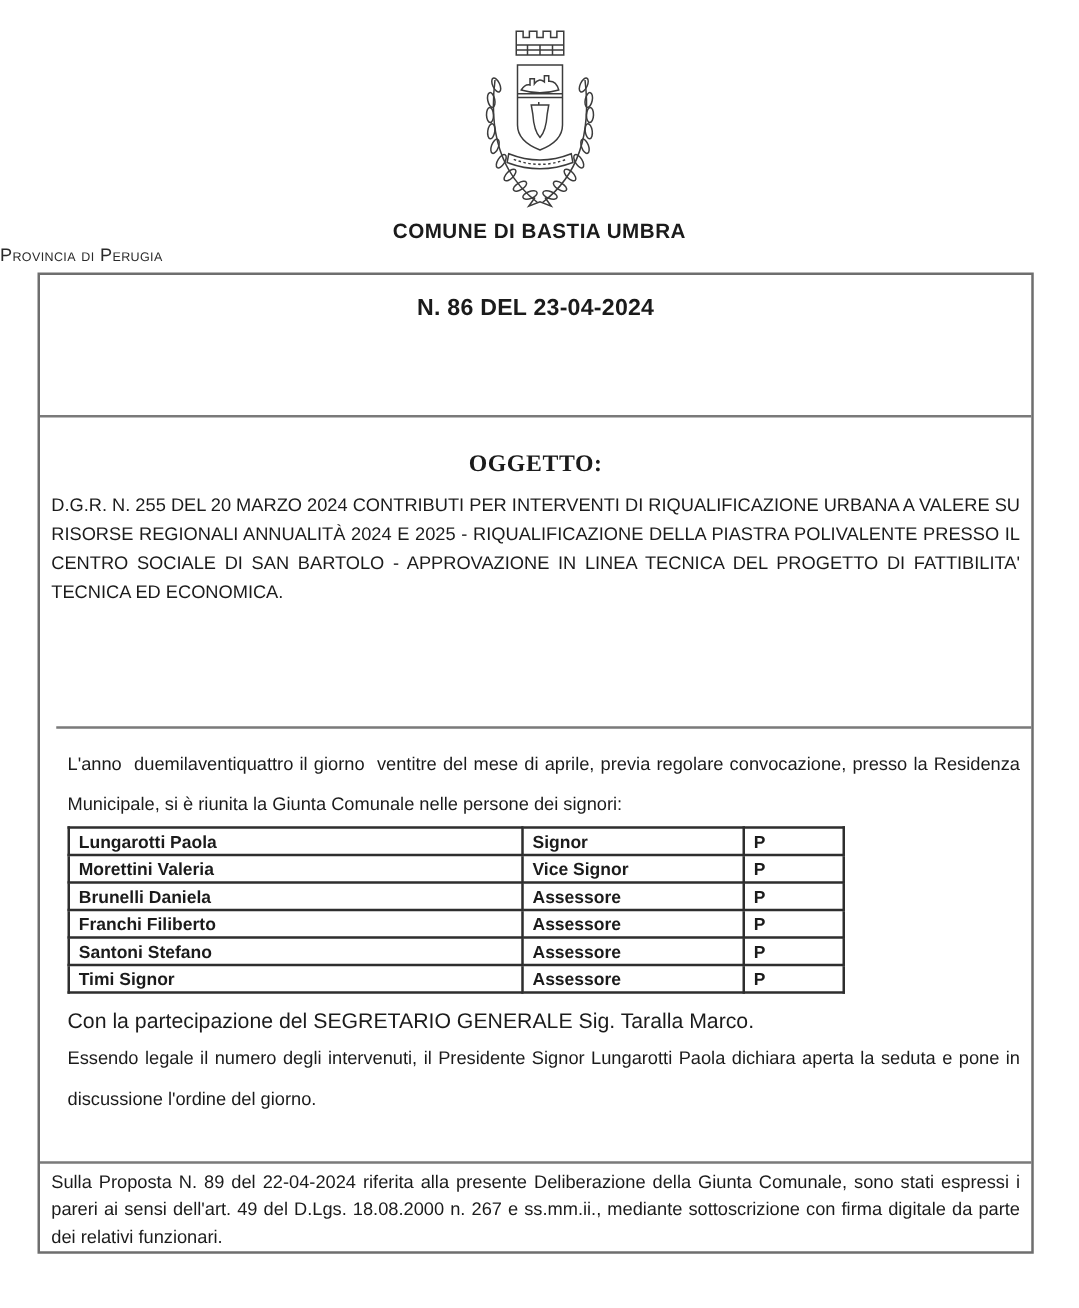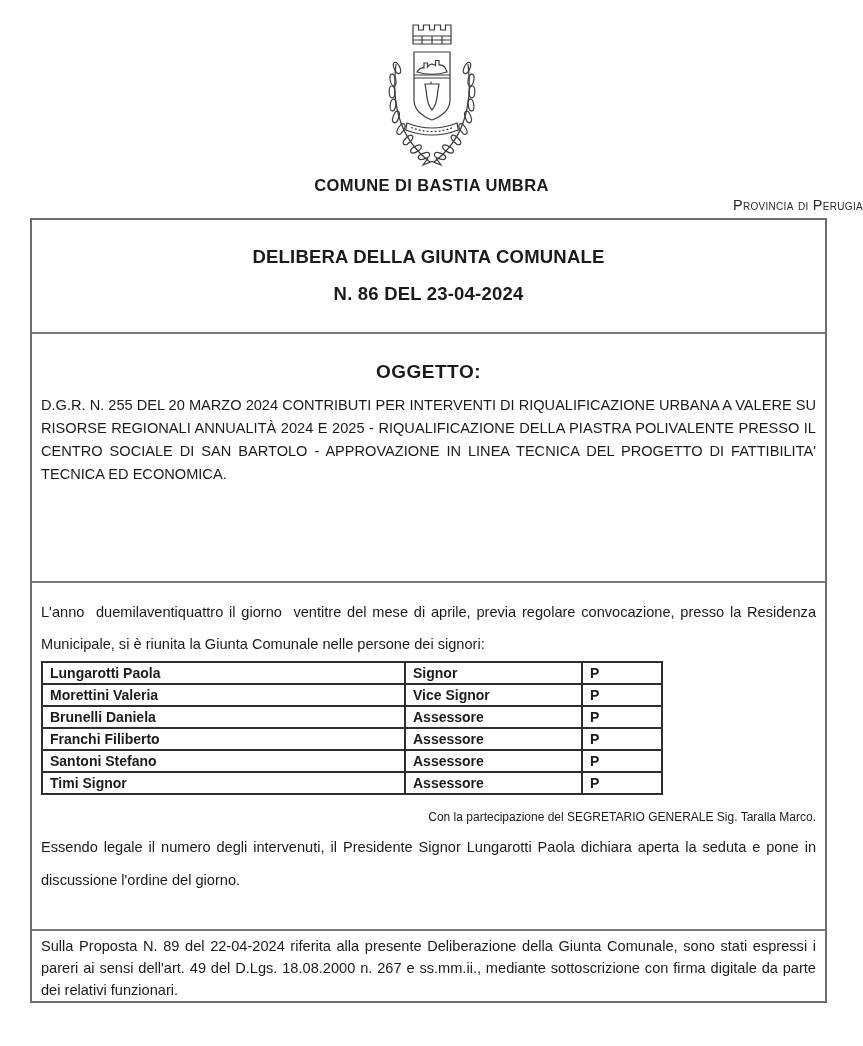--- a/index.html
+++ b/index.html
@@ -22,21 +22,21 @@
     position: absolute; top: 12px; left: 0; width: 100%;
     display: flex; justify-content: center;
   }
   .muni-name {
     position: absolute; top: 176px; left: 0; width: 100%;
     text-align: center;
     font-size: 16.5px; font-weight: bold; letter-spacing: 0.4px;
   }
   .prov-name {
     position: absolute; top: 197px; left: 0; width: 100%;
-    text-align: right;
+    text-align: left;
     font-size: 14.5px; font-variant: small-caps; letter-spacing: 0.3px;
     color: #2a2a2a;
   }
 
   
   .frame {
     position: absolute; left: 30px; top: 218px;
     width: 797px; height: 785px;
     border: 2px solid #6e6e6e;
     box-sizing: border-box;
@@ -56,28 +56,29 @@
     margin-top: 15px;
     font-size: 18.5px; font-weight: bold; line-height: 22px;
     letter-spacing: 0.2px;
   }
 
   .sec-oggetto { height: 253px; }
   .oggetto-heading {
     margin-top: 26px; text-align: center;
     font-size: 19px; font-weight: bold; line-height: 24px;
     letter-spacing: 0.5px;
+    font-family: Liberation Serif, serif;
   }
   .oggetto-body {
     margin-top: 10px;
     font-size: 14.6px; line-height: 23px;
     text-align: justify;
   }
 
-  .sec-main { height: 352px; }
+  .sec-main { height: 352px; margin-left: 13px; }
   .session-intro {
     margin-top: 13px;
     font-size: 14.6px; line-height: 32px;
     text-align: justify;
     white-space: pre-wrap;
   }
   table.members {
     margin-top: 1px;
     border-collapse: collapse;
     table-layout: fixed;
@@ -90,21 +91,21 @@
     font-size: 14px; font-weight: bold;
     vertical-align: middle;
     overflow: hidden; white-space: nowrap;
   }
   .col-name { width: 338px; }
   .col-role { width: 152px; }
   .col-presence { width: 55px; }
 
   .secretary-line {
     margin-top: 10px;
-    font-size: 12px; line-height: 24px; text-align: right;
+    font-size: 17px; line-height: 24px;
   }
   .opening-line {
     margin-top: 2px;
     font-size: 14.6px; line-height: 33px;
     text-align: justify;
   }
 
   .sec-proposta { flex: 1; }
   .proposal-text {
     margin-top: 4px;
@@ -167,21 +168,20 @@
       <path d="M44 146 L39 153 L48 149.5 L57 153 L52 146"></path>
     </svg>
   </div>
 
   <div class="muni-name">COMUNE DI BASTIA UMBRA</div>
   <div class="prov-name">Provincia di Perugia</div>
 
   <div class="frame">
 
     <div class="sec sec-title">
-      <div class="title-line1">DELIBERA DELLA GIUNTA COMUNALE</div>
       <div class="title-line2">N. 86 DEL 23-04-2024</div>
     </div>
 
     <div class="sec sec-oggetto">
       <div class="oggetto-heading">OGGETTO:</div>
       <div class="oggetto-body">D.G.R. N. 255 DEL 20 MARZO 2024 CONTRIBUTI PER INTERVENTI DI RIQUALIFICAZIONE URBANA A VALERE SU RISORSE REGIONALI ANNUALITÀ 2024 E 2025 - RIQUALIFICAZIONE DELLA PIASTRA POLIVALENTE PRESSO IL CENTRO SOCIALE DI SAN BARTOLO - APPROVAZIONE IN LINEA TECNICA DEL PROGETTO DI FATTIBILITA' TECNICA ED ECONOMICA.</div>
     </div>
 
     <div class="sec sec-main">
       <div class="session-intro">L'anno  duemilaventiquattro il giorno  ventitre del mese di aprile, previa regolare convocazione, presso la Residenza Municipale, si è riunita la Giunta Comunale nelle persone dei signori:</div>

